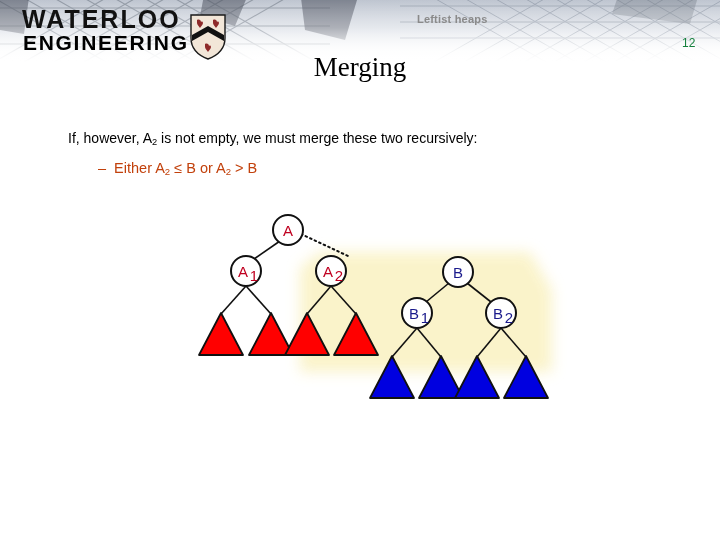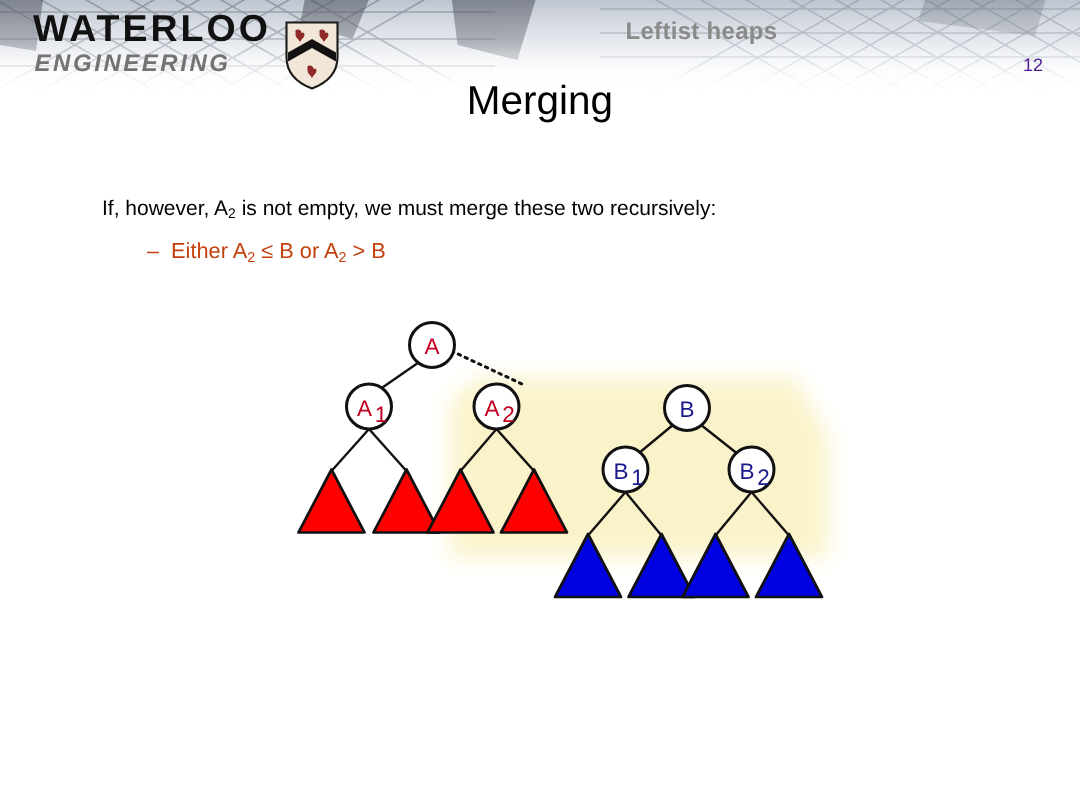--- a/index.html
+++ b/index.html
@@ -50,59 +50,58 @@
     font-size: 25px;
     font-weight: bold;
     letter-spacing: 2.0px;
     color: #111111;
     line-height: 27px;
     font-family: "Liberation Sans", sans-serif;
   }
   .logo-engineering {
     position: absolute;
     left: 1px; top: 27px;
-    font-size: 16px;
+    font-size: 21px;
     font-weight: bold;
     letter-spacing: 1.7px;
-    color: #737373;
+    color: #000000;
     line-height: 20px;
     font-family: "Liberation Sans", sans-serif;
-    font-style: italic;
   }
   .logo-shield {
     position: absolute;
     left: 168px; top: 8px;
     width: 36px; height: 46px;
   }
 
   
   .deck-label {
     position: absolute;
     left: 417px; top: 13px;
-    font-size: 16px;
+    font-size: 11px;
     font-weight: bold;
     color: #8a8a8a;
     letter-spacing: 0.2px;
   }
   .page-number {
     position: absolute;
     left: 682px; top: 36px;
     font-size: 12px;
-    color: #4c1d95;
+    color: #15803d;
   }
 
   
   .slide-title {
     position: absolute;
     left: 0; top: 52px;
     width: 720px;
     text-align: center;
     font-size: 27px;
     color: #000000;
-    font-family: Liberation Sans, sans-serif;
+    font-family: Liberation Serif, serif;
   }
 
   
   .body-line-1 {
     position: absolute;
     left: 68px; top: 130px;
     font-size: 14px;
     color: #000000;
     white-space: nowrap;
   }

